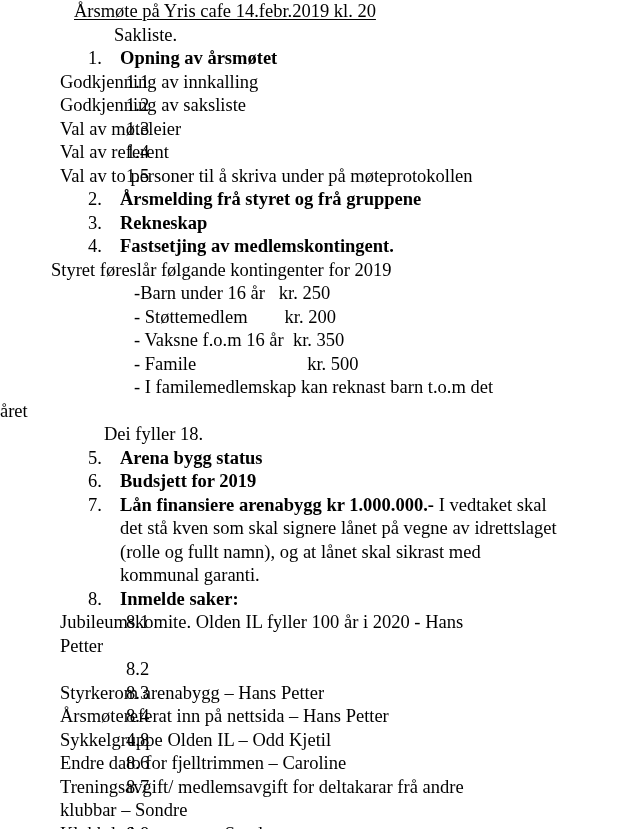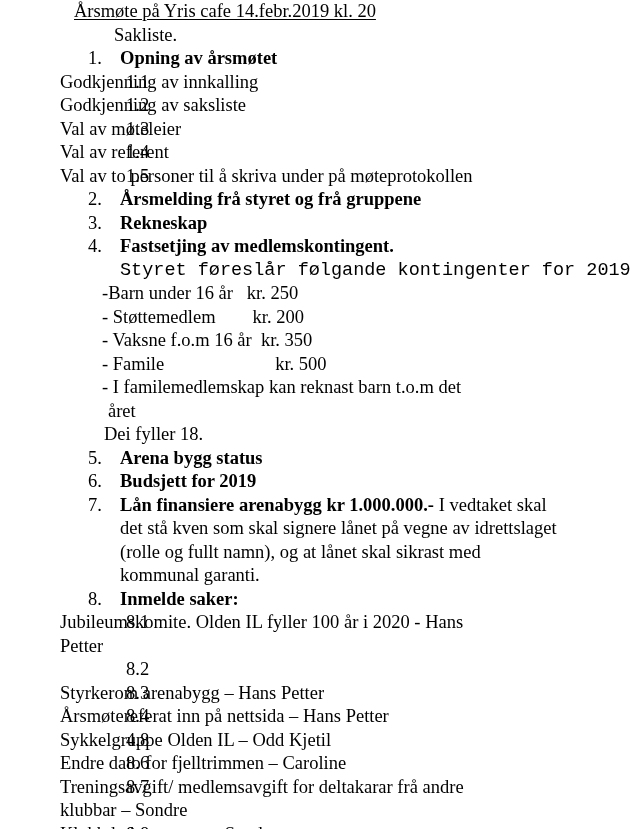--- a/index.html
+++ b/index.html
@@ -113,24 +113,24 @@
     display: block;
     max-width: 416px;
   }
 
   
   .plain {
     font-size: 18.5px;
     line-height: 23.5px;
     white-space: pre;
   }
-  .ind-120 { padding-left: 120px; font-family: Liberation Mono, monospace; }
-  .ind-178 { padding-left: 102px; }
+  .ind-120 { padding-left: 51px; }
+  .ind-178 { padding-left: 102px; margin-left: 32px; }
   .ind-190 { padding-left: 104px; }
-  .ind-108 { padding-left: 108px; }
+  .ind-108 { }
 </style>
 </head>
 <body>
 
 <div class="page">
 
   <div class="doc-title">Årsmøte på Yris cafe 14.febr.2019 kl. 20</div>
 
   <div class="sakliste-label">Sakliste.</div>
 

